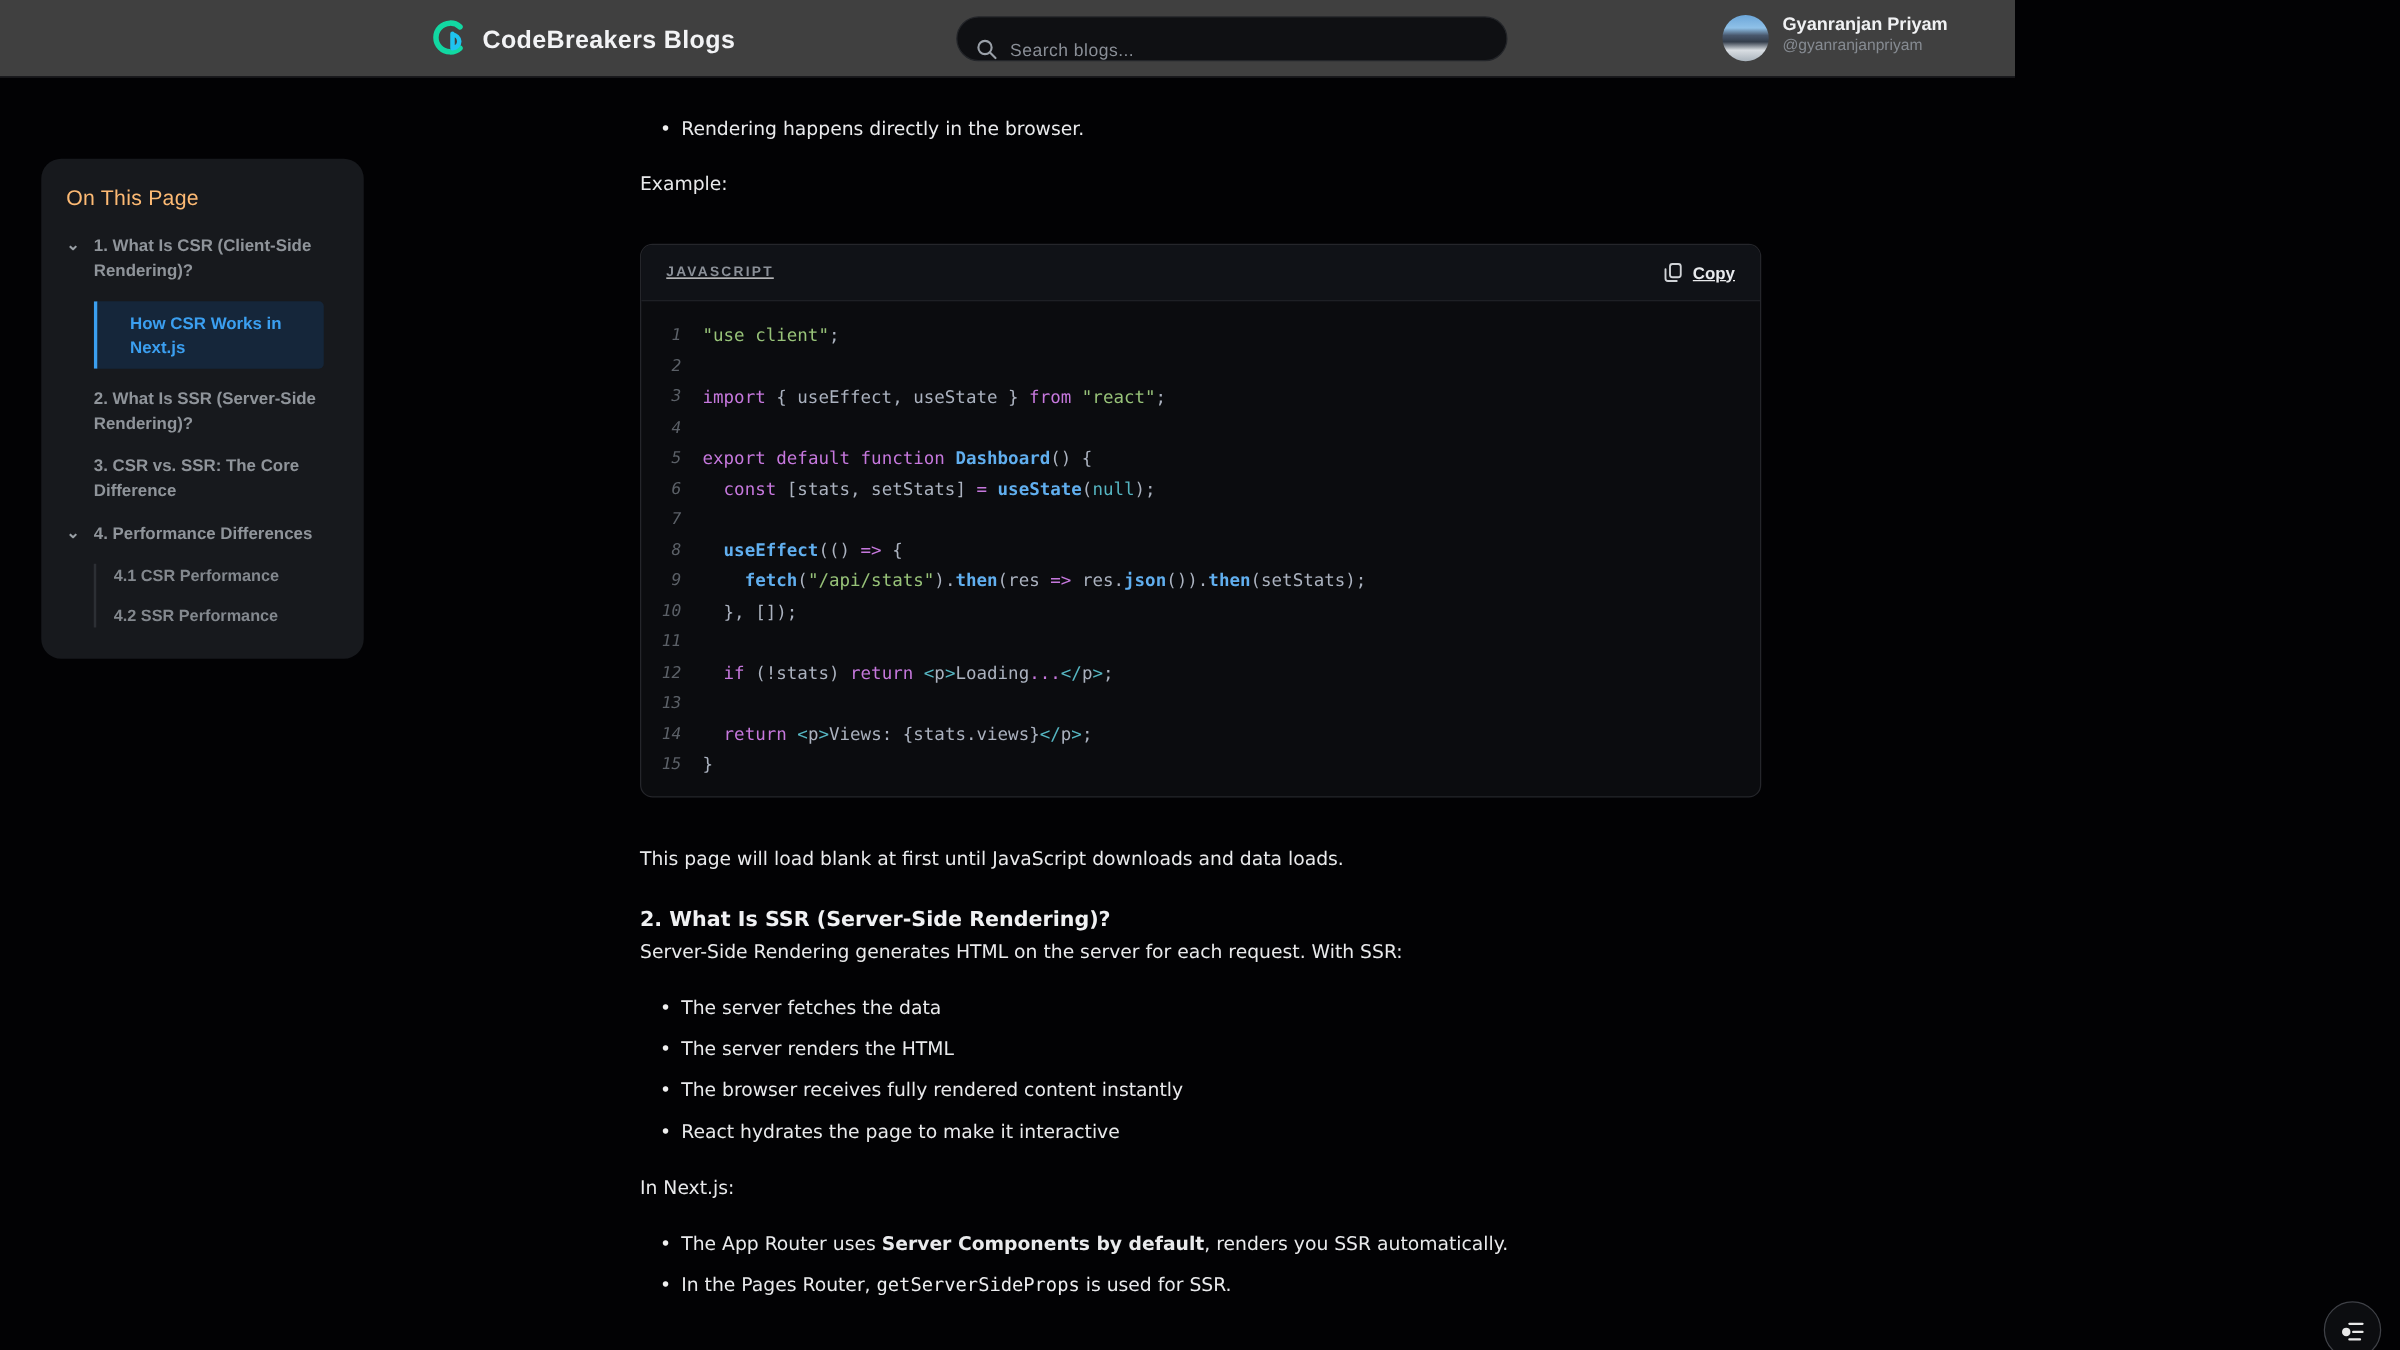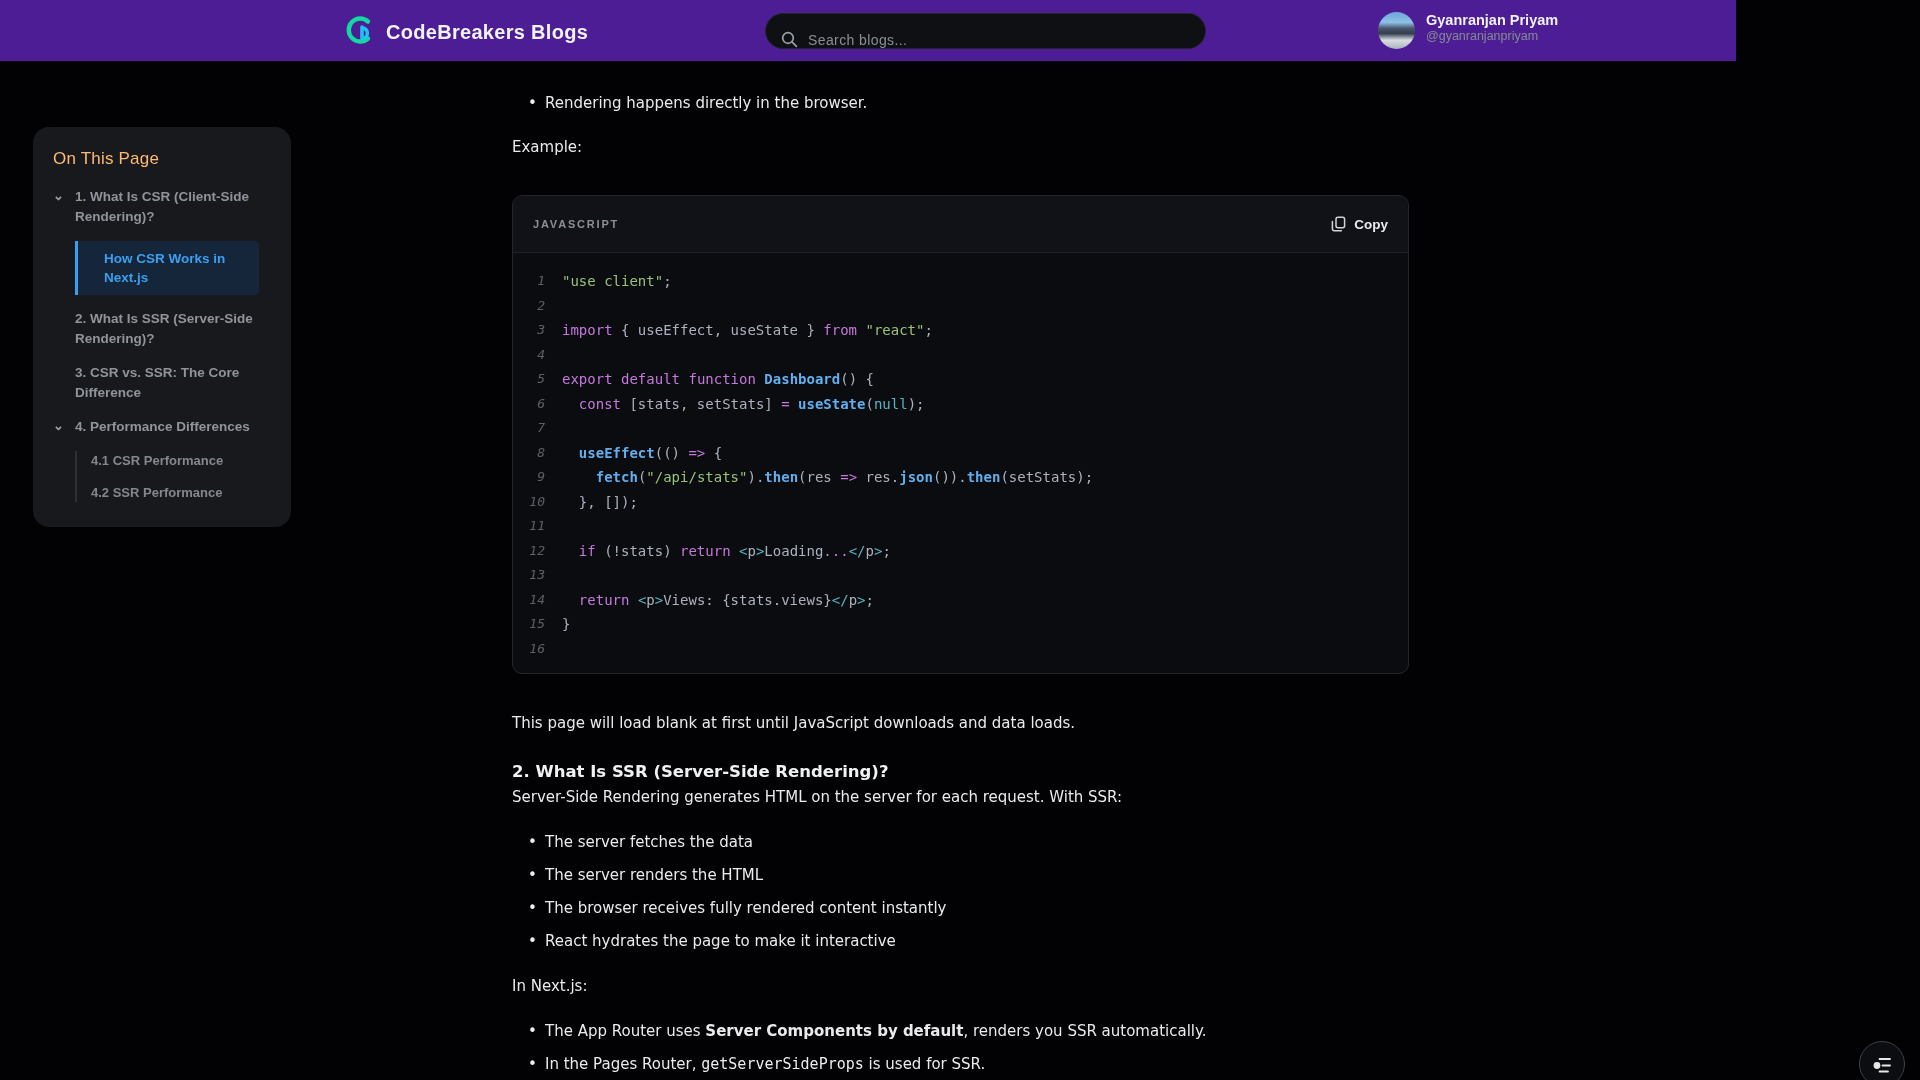--- a/index.html
+++ b/index.html
@@ -6,22 +6,22 @@
   html,body { width:1920px; height:1080px; }
   body {
     background:#020204;
     overflow:hidden;
     position:relative;
     font-family:"Liberation Sans", sans-serif;
   }
 
   
   .topbar {
-    position:absolute; top:0; left:0; width:1736px; height:62px;
-    background:#4c1d95;
+    position:absolute; top:0; left:0; width:1612px; height:62px;
+    background:#404040;
     border-bottom:1px solid #0d0d10;
     z-index:10;
   }
   .brand { position:absolute; left:345px; top:14px; display:flex; align-items:center; gap:11px; }
   .brand-title { font-size:20px; font-weight:700; color:#f2f3f5; letter-spacing:.3px; }
   .searchbar {
     position:absolute; left:765px; top:13px; width:441px; height:36px;
     background:#0f1013; border:1px solid #232529; border-radius:18px;
     display:flex; align-items:flex-end; padding:0 15px; gap:10px;
   }
@@ -63,22 +63,22 @@
     font-family:"DejaVu Sans", sans-serif; font-size:15px; line-height:22px; color:#e9eaec;
   }
   .b-row { display:flex; }
   .b-dot { width:17px; margin-left:16px; flex:none; color:#f0f0f0; }
   .b-text { flex:1; }
   .intro-list { margin-top:30px; }
   .example-label { margin-top:22px; }
 
   .codeblock { margin-top:37px; border:1px solid #25262b; border-radius:10px; overflow:hidden; background:#0b0c0f; }
   .code-header {
-    height:57px; background:#101217; border-bottom:1px solid #1e2025;
-    display:flex; align-items:center; justify-content:space-between; padding:0 20px;
+    height:45px; background:#101217; border-bottom:1px solid #1e2025;
+    display:flex; align-items:center; justify-content:space-between; padding:0 20px;text-decoration:underline;
   }
   .code-lang { font-family:"Liberation Sans",sans-serif; font-size:11px; font-weight:700; letter-spacing:1.8px; color:#8b9098; }
   .copy-btn {
     display:flex; align-items:center; gap:8px; background:none; border:none; cursor:pointer;
     color:#e8eaed; font-family:"Liberation Sans",sans-serif; font-size:13.5px; font-weight:600;
   }
   .code-body { padding:16px 0 12px 0; }
   .code-line { display:flex; height:24.5px; font-family:"DejaVu Sans Mono",monospace; font-size:14px; line-height:24.5px; }
   .ln { width:32px; text-align:right; color:#5b6067; font-style:italic; flex:none; font-size:13px; }
   .lc { padding-left:17px; white-space:pre; }
@@ -245,24 +245,20 @@
           <span class="lc"></span>
         </div>
         <div class="code-line">
           <span class="ln">14</span>
           <span class="lc"><span class="tok-fg">  </span><span class="tok-kw">return</span><span class="tok-fg"> </span><span class="tok-tag">&lt;</span><span class="tok-fg">p</span><span class="tok-tag">&gt;</span><span class="tok-fg">Views: {stats.views}</span><span class="tok-tag">&lt;/</span><span class="tok-fg">p</span><span class="tok-tag">&gt;</span><span class="tok-fg">;</span></span>
         </div>
         <div class="code-line">
           <span class="ln">15</span>
           <span class="lc"><span class="tok-fg">}</span></span>
         </div>
-        <div class="code-line">
-          <span class="ln">16</span>
-          <span class="lc"></span>
-        </div>
       </div>
   </div>
 
   <p class="after-code">This page will load blank at first until JavaScript downloads and data loads.</p>
 
   <h2 class="section-heading">2. What Is SSR (Server-Side Rendering)?</h2>
   <p class="section-lead">Server-Side Rendering generates HTML on the server for each request. With SSR:</p>
 
   <div class="bullet-list" id="ssr-bullets">
       <div class="b-row">

